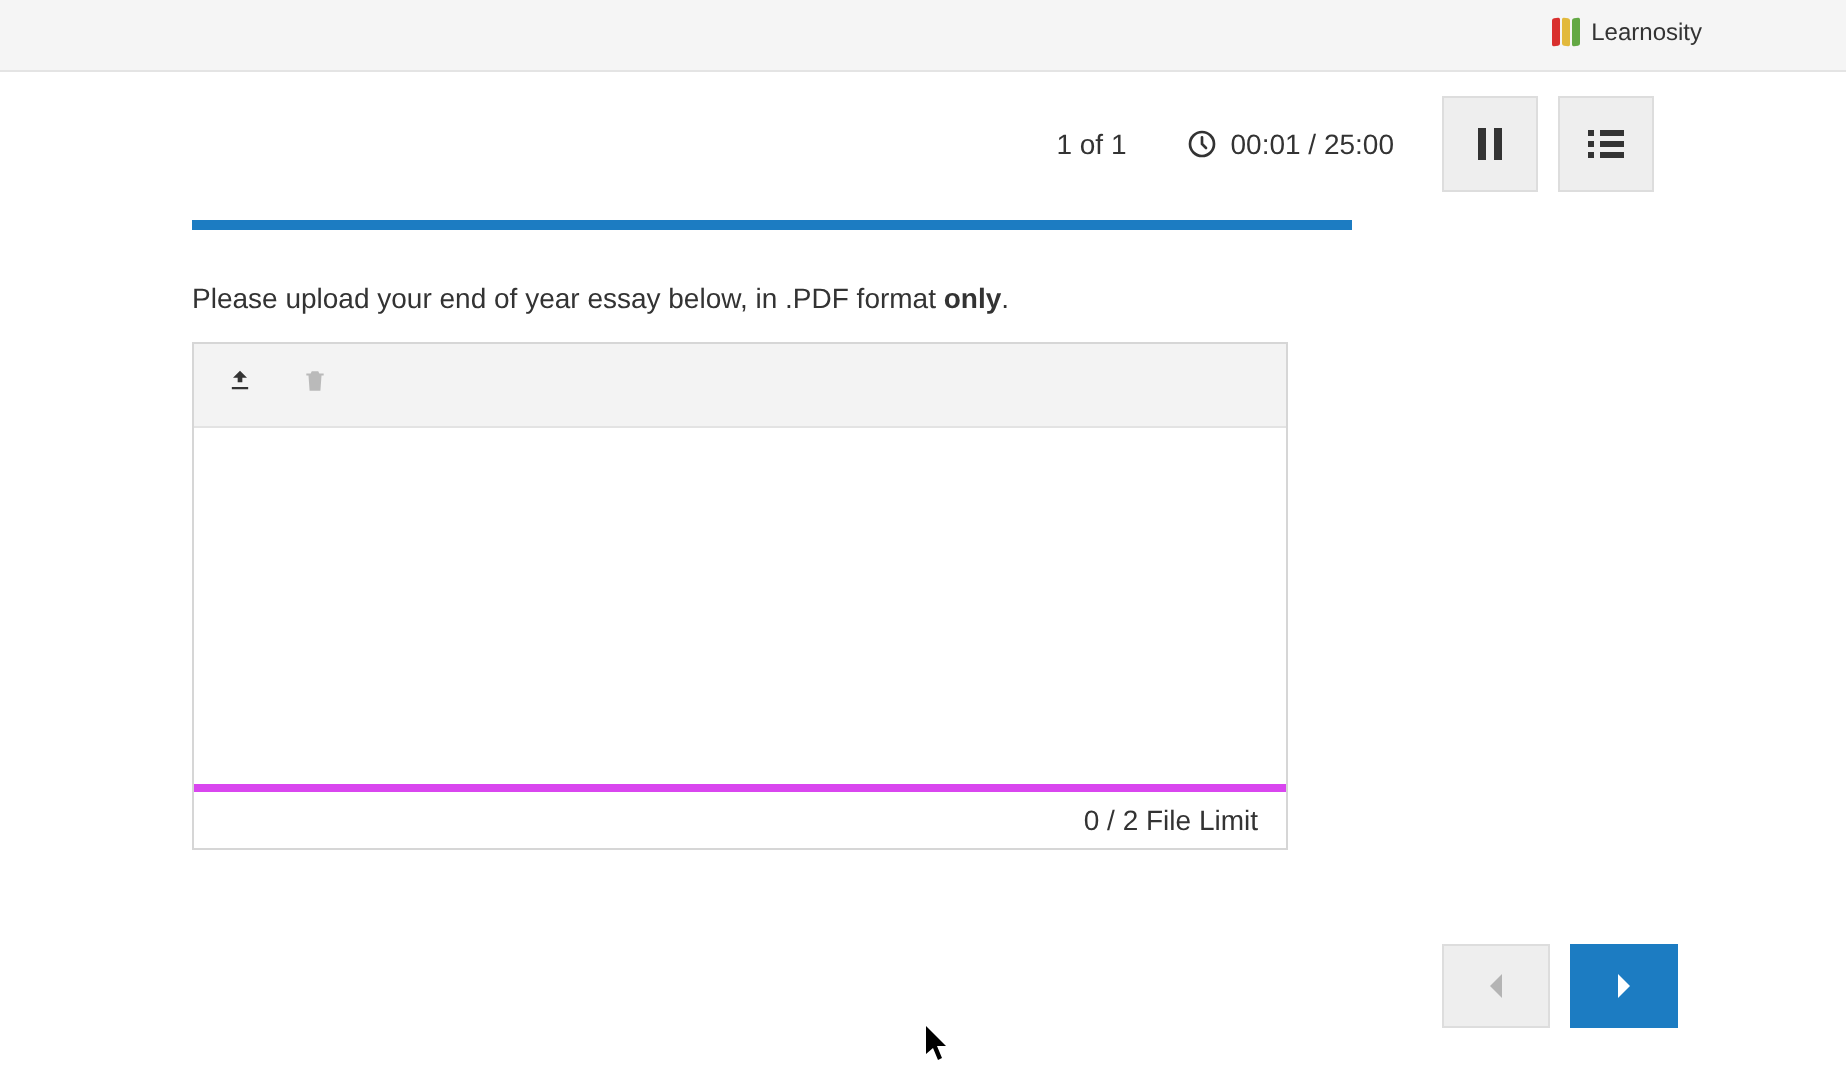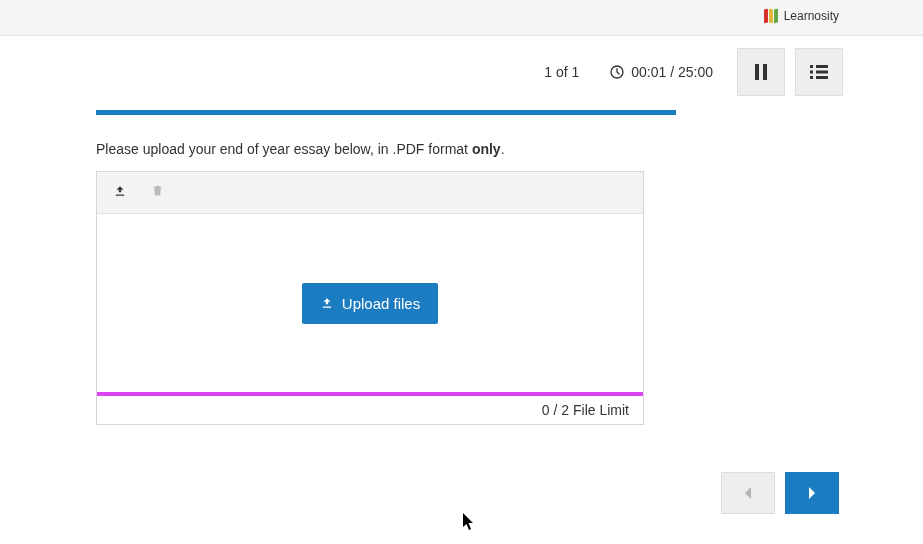--- a/index.html
+++ b/index.html
@@ -1,25 +1,25 @@
 <!DOCTYPE html>
 <html><head>
 <meta charset="utf-8">
 <style>
   * { box-sizing: border-box; margin: 0; padding: 0; }
   html, body { width: 923px; height: 544px; font-family: -apple-system, BlinkMacSystemFont, "Helvetica Neue", Arial, sans-serif; color: #333; background: #fff; }
   .top-bar { height: 36px; width: 100%; background: #f5f5f5; border-bottom: 1px solid #e4e4e4; position: relative; }
-  .brand { position: absolute; right: 84px; top: 9px; display: flex; align-items: center; gap: 6px; justify-content: space-between; }
+  .brand { position: absolute; right: 72px; top: 9px; display: flex; align-items: center; gap: 6px; justify-content: space-between; }
   .brand-logo { width: 14px; height: 14px; display: flex; }
   .brand-logo span { width: 4px; height: 14px; display: block; border-radius: 1px; }
   .brand-logo span:nth-child(1){ background:#d9302e; transform: skewY(-8deg); }
   .brand-logo span:nth-child(2){ background:#e2b93c; transform: skewY(8deg); margin-left:1px;}
   .brand-logo span:nth-child(3){ background:#63a844; transform: skewY(-8deg); margin-left:1px;}
   .brand-text { font-size: 12px; color: #333; }
-  .header-row { position: absolute; top: 48px; right: 80px; display: flex; align-items: center; gap: 24px; }
+  .header-row { position: absolute; top: 48px; right: 96px; display: flex; align-items: center; gap: 24px; }
   .counter { font-size: 14px; color: #333; margin-right: 6px; }
   .timer-wrap { display: flex; align-items: center; gap: 6px; font-size: 14px; color: #333; }
   .clock-icon svg { display:block; }
   .sq-btn { width: 48px; height: 48px; background: #eee; border: 1px solid #ddd; display: flex; align-items: center; justify-content: center; cursor: pointer; }
   .sq-btn + .sq-btn { margin-left: 10px; }
   .sq-btn svg { display:block; }
   .content { position: absolute; left: 96px; top: 110px; width: 580px; }
   .progress { height: 5px; background: #1c7cc2; width: 100%; margin-bottom: 26px; }
   .prompt { font-size: 14px; color: #333; margin-bottom: 14px; }
   .panel { border: 1px solid #d6d6d6; width: 548px; }
@@ -96,28 +96,20 @@
             <path fill="#333" d="M5 20h14v-2H5v2zm7-16l-6 6h4v4h4v-4h4l-6-6z"></path>
           </svg>
       </span>
       <span class="tbicon trash">
         <svg width="13" height="15" viewBox="0 0 24 24">
             <path fill="#bababa" d="M6 7h12l-1 14H7L6 7zm3-4h6l1 2h4v2H4V5h4l1-2z"></path>
           </svg>
       </span>
     </div>
     <div class="drop-area">
-      <button class="upload-btn">
-        <span class="uicon">
-          <svg width="14" height="14" viewBox="0 0 24 24">
-              <path fill="#fff" d="M5 20h14v-2H5v2zm7-16l-6 6h4v4h4v-4h4l-6-6z"></path>
-            </svg>
-        </span>
-        <span>Upload files</span>
-      </button>
     </div>
     <div class="panel-footer">0 / 2 File Limit</div>
   </div>
 </div>
 
 <div class="nav-row">
   <div class="nav-btn prev">
     <svg width="10" height="12" viewBox="0 0 10 12">
         <path d="M8 0 L2 6 L8 12 Z"></path>
       </svg>

